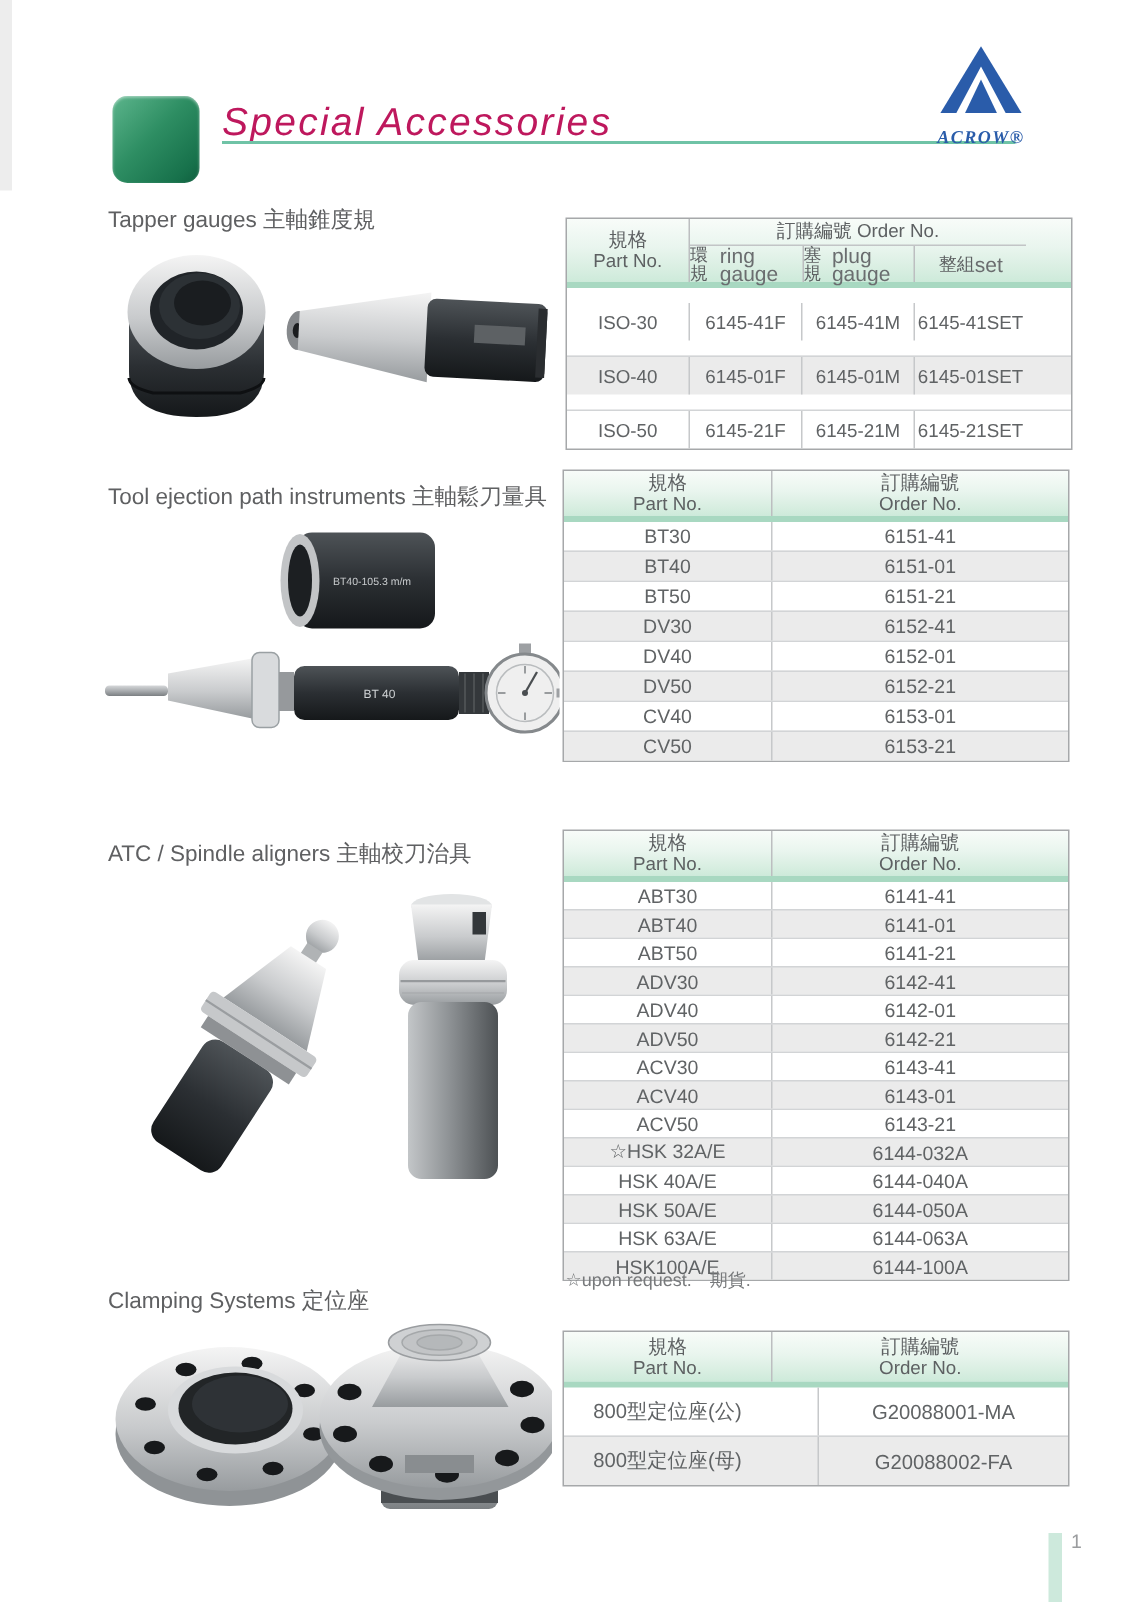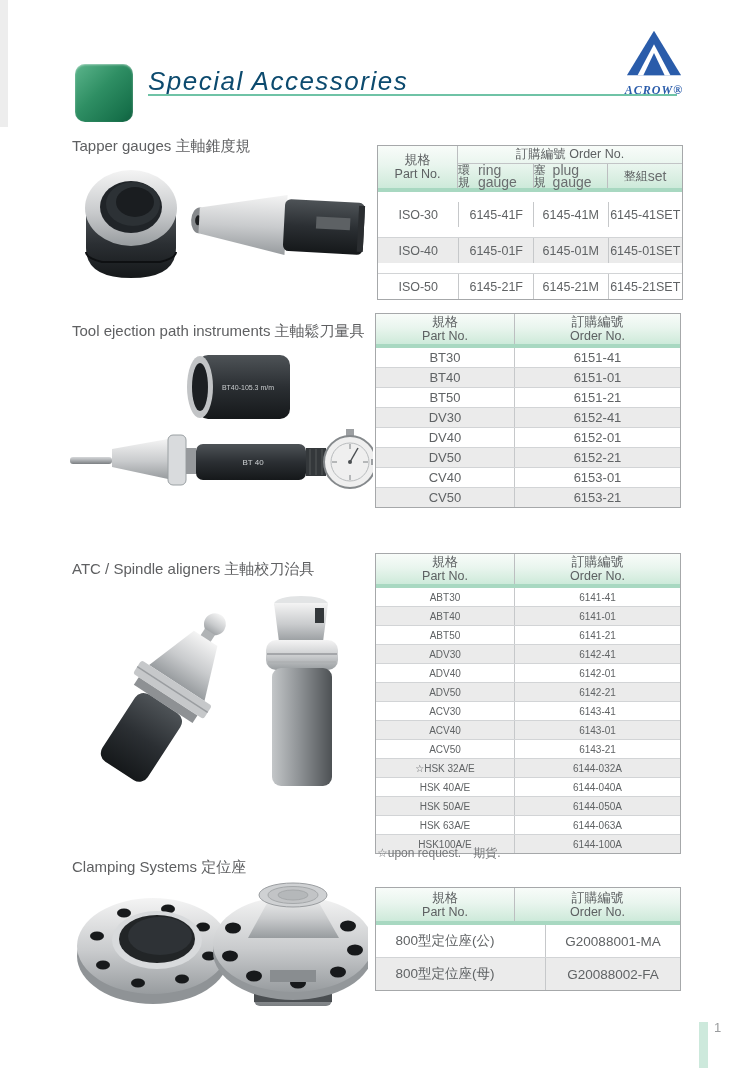--- a/index.html
+++ b/index.html
@@ -5,31 +5,31 @@
   html,body{margin:0;padding:0;background:#fff;}
   .page{position:relative;width:755px;height:1068px;background:#fff;overflow:hidden;
         font-family:"Liberation Sans","DejaVu Sans",sans-serif;color:#5f6264;}
   .abs{position:absolute;}
 
   
   .edge-strip{left:0;top:0;width:8px;height:127px;background:#ededed;}
   .green-square{left:75px;top:64px;width:58px;height:58px;border-radius:10px;
      background:linear-gradient(135deg,#5cb58c 0%,#2e8e63 45%,#17714b 85%,#0f5e3e 100%);
      box-shadow:inset 0 1px 2px rgba(255,255,255,.5);}
-  .page-title{left:148px;top:66px;font-size:26px;font-style:italic;color:#0c4a6e;letter-spacing:1.5px;}
+  .page-title{left:148px;top:66px;font-size:26px;font-style:italic;color:#be185d;letter-spacing:1.5px;}
   .title-rule{left:148px;top:94px;width:529px;height:2px;background:#6fc3a6;}
   .page-subtitle{left:148px;top:101px;font-size:21px;color:#58595b;letter-spacing:7px;}
   .logo{left:617px;top:30px;width:74px;text-align:center;}
   .logo-text{font-size:12px;font-weight:bold;font-style:italic;color:#2a5caa;
      font-family:"Liberation Serif","DejaVu Serif",serif;letter-spacing:1px;margin-top:1px;}
 
   .sec-heading{font-size:15px;color:#5f6062;}
 
   
-  .tbl{position:absolute;width:306px;border:1px solid #a6a8aa;background:#fff;box-sizing:border-box;}
+  .tbl{position:absolute;width:338px;border:1px solid #a6a8aa;background:#fff;box-sizing:border-box;}
   .ghead{display:flex;border-bottom:4px solid #a8d8c1;
      background:linear-gradient(180deg,#f8fcf9 0%,#e9f5ee 45%,#d8eee1 80%,#cdeada 100%);}
   .hc{display:flex;flex-direction:column;align-items:center;justify-content:center;box-sizing:border-box;}
   .hzh{font-size:13px;line-height:15px;color:#5d6062;}
   .hen{font-size:12.5px;line-height:15px;color:#5d6062;}
   .vdiv{border-left:1px solid #bcbec0;}
   .rows .row{display:flex;align-items:stretch;}
   .rows .row + .row{border-top:1px solid #d2d4d6;}
   .rows .row:nth-child(even){background:#ebebeb;}
   .cell{display:flex;align-items:center;justify-content:center;font-size:13px;color:#606365;box-sizing:border-box;}
@@ -55,21 +55,21 @@
   .t2{left:375px;top:313px;}
   .t3{left:375px;top:553px;}
   .t4{left:375px;top:887px;}
   .t2 .ghead,.t3 .ghead{height:30px;}
   .t4 .ghead{height:33px;}
   .colA{width:138px;}
   .colB{flex:1;}
   .t2 .row{height:19px;}
   .t3 .row{height:18px;}
   .t4 .row{height:32px;gap:31px;}
-  .t3 .cell{font-size:10px;}
+  .t3 .cell{font-size:13px;}
   .t4 .cell{font-size:13.5px;}
   .cell.cb{border-left:1px solid #c6c8ca;}
 
   .footnote{left:377px;top:845px;font-size:12px;color:#77797b;}
   .page-num{left:714px;top:1020px;font-size:13px;color:#9a9c9e;}
   .page-bar{left:699px;top:1022px;width:9px;height:46px;background:#cde9dc;}
 
   svg text{font-family:"Liberation Sans","DejaVu Sans",sans-serif;}
 </style>
 </head>

